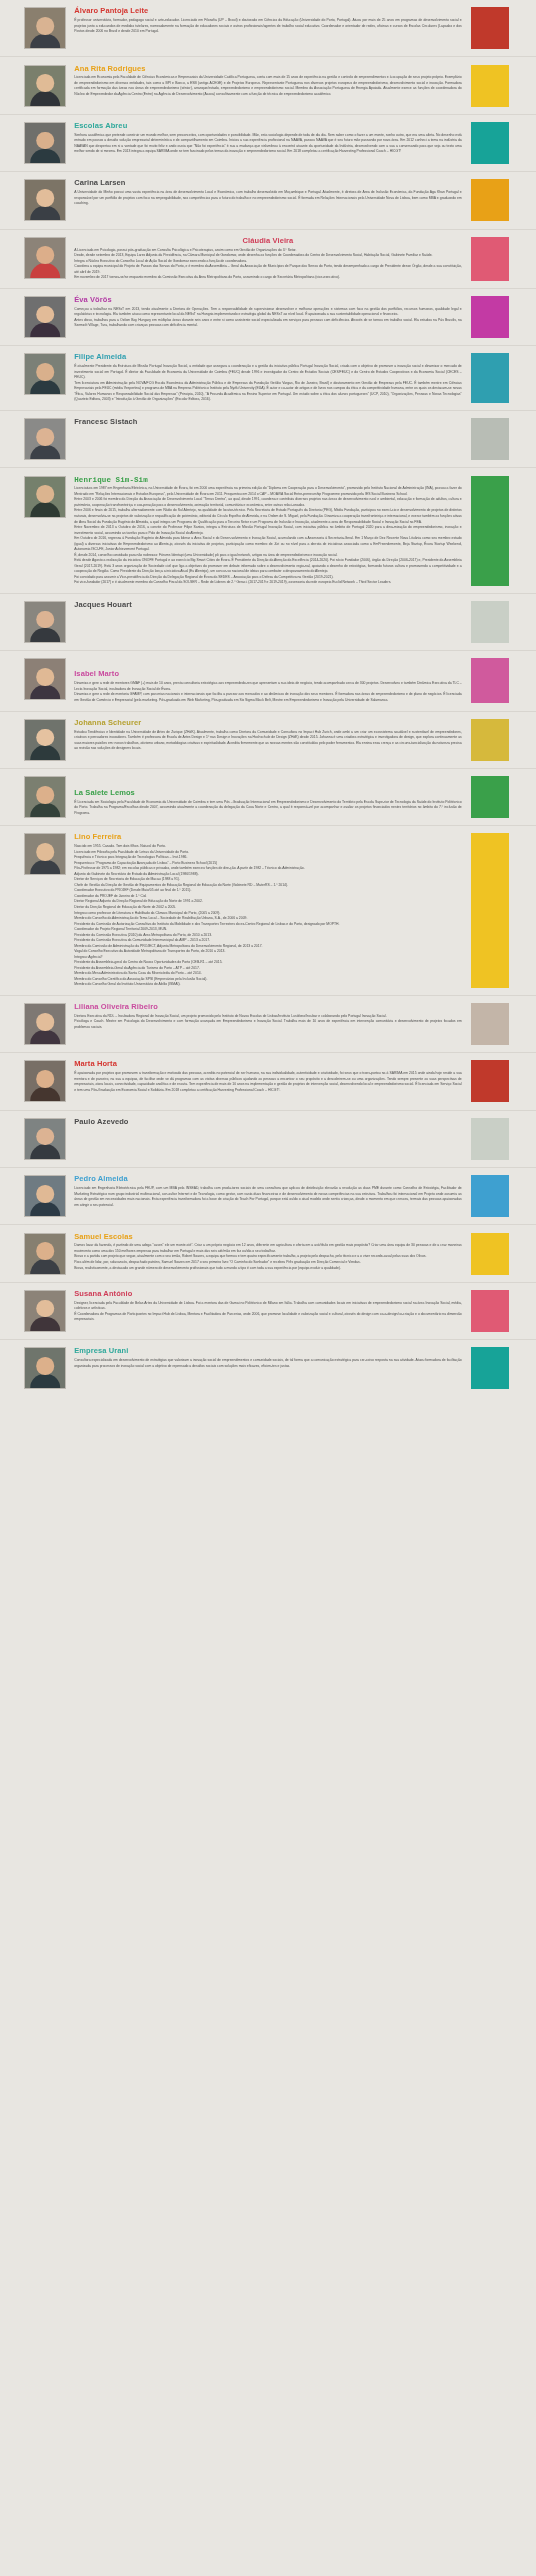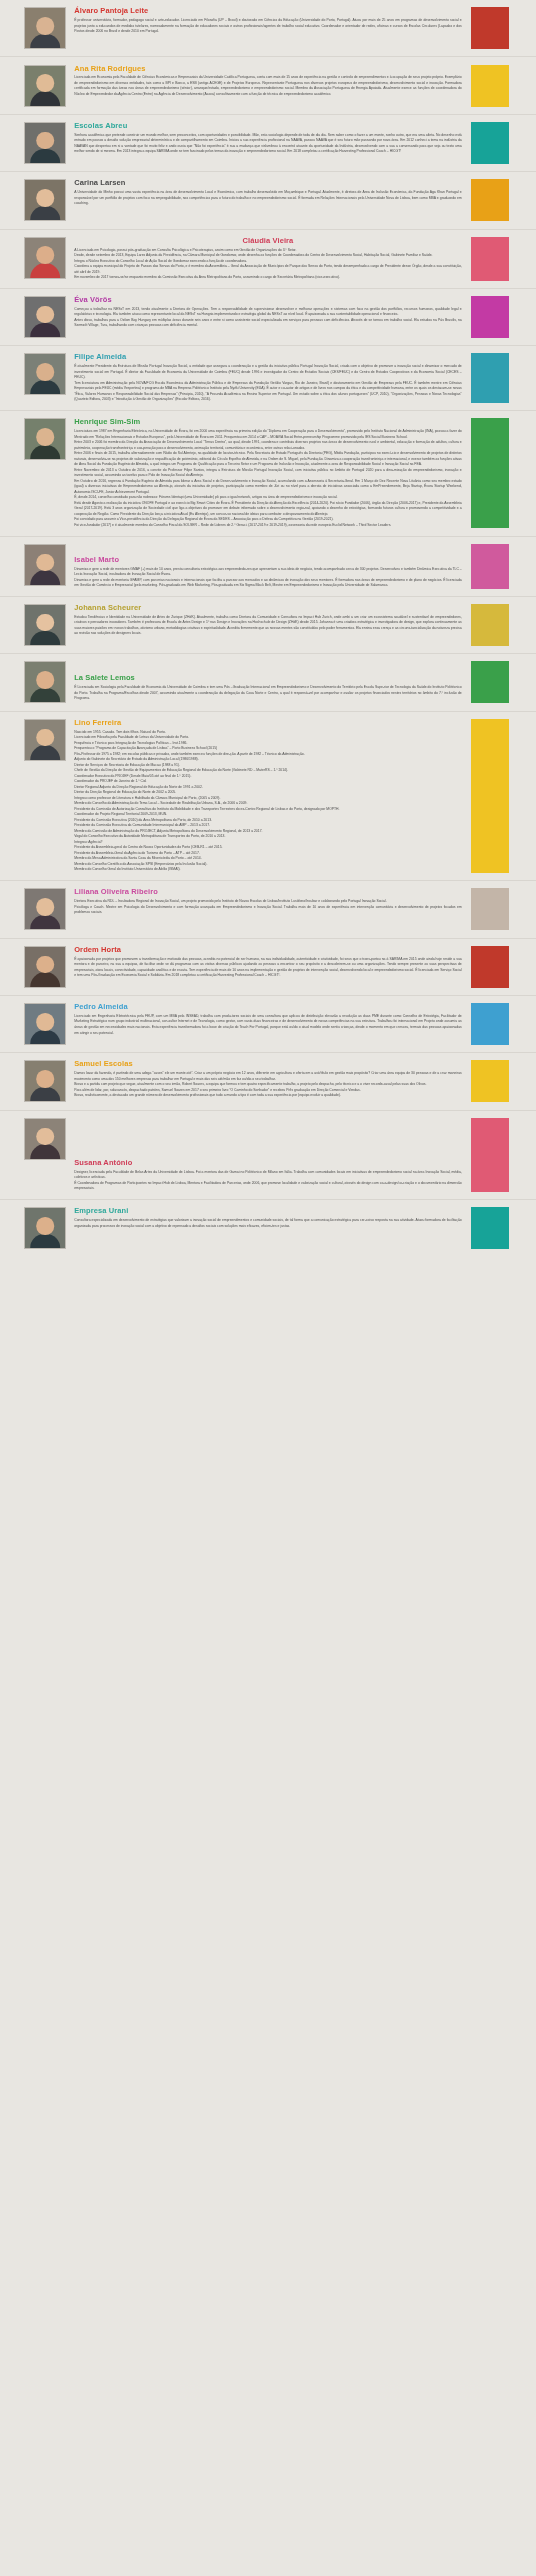--- a/index.html
+++ b/index.html
@@ -160,37 +160,59 @@
         <div class="skin" style="background: rgb(217, 176, 140);"></div>
       </div>
       <div class="txt">
         <div class="name" style="color: rgb(47, 159, 176);">Filipe Almeida</div>
         <div class="bio">É atualmente Presidente da Estrutura de Missão Portugal Inovação Social, a entidade que assegura a coordenação e a gestão da iniciativa pública Portugal Inovação Social, criada com o objetivo de promover a inovação social e dinamizar o mercado de investimento social em Portugal. É diretor da Faculdade de Economia da Universidade de Coimbra (FEUC) desde 1996 e investigador do Centro de Estudos Sociais (CES/FEUC) e do Centro de Estudos Cooperativos e da Economia Social (CECES – FEUC).
 Tem licenciatura em Administração pela NOVA/FCG Escola Económica da Administração Pública e de Empresas da Fundação Getúlio Vargas, Rio de Janeiro, Brasil) e doutoramento em Gestão de Empresas pela FEUC. É também mestre em Ciências Empresariais pela FEUC (média Vespertina) e programa de MBA na Empresa Politécnico Instituto pela Nyéki University (EUA). É autor e co-autor de artigos e de livros nos campos da ética e da competitividade humana, entre os quais os destacam-se novas "Ética, Valores Humanos e Responsabilidade Social das Empresas" (Principia, 2010), "A Fecunda Académica na Ensino Superior em Portugal. Um estudo sobre a ética dos alunos portugueses" (UCP, 2010), "Organizações, Pessoas e Novas Tecnologias" (Quarteto Editora, 2003) e "Introdução à Gestão de Organizações" (Escolar Editora, 2016).</div>
       </div>
       <div class="swatch" style="background: rgb(47, 159, 176);"></div>
     </div>
     <div class="entry">
+      <div class="photo" style="background: rgb(138, 138, 136);">
+        <div class="body" style="background: rgb(60, 65, 72);"></div>
+        <div class="skin" style="background: rgb(220, 179, 147);"></div>
+      </div>
+      <div class="txt">
+        <div class="name" style="color: rgb(74, 74, 74);">Francesc Sistach</div>
+        <div class="bio"></div>
+      </div>
+      <div class="swatch" style="background: rgb(184, 189, 181);"></div>
+    </div>
+    <div class="entry">
       <div class="photo" style="background: rgb(117, 128, 108);">
         <div class="body" style="background: rgb(46, 58, 51);"></div>
         <div class="skin" style="background: rgb(219, 180, 143);"></div>
       </div>
       <div class="txt">
-        <div class="name" style="color: rgb(58, 160, 74);">Henrique Sim-Sim</div>
+        <div class="name" style="color: rgb(58, 160, 74); font-family: Liberation Mono, monospace;">Henrique Sim-Sim</div>
         <div class="bio">Licenciatura em 1987 em Engenharia Eletrónica, na Universidade de Évora, foi em 2000 uma experiência na primeira edição do "Diploma em Cooperação para o Desenvolvimento", promovido pelo Instituto Nacional de Administração (INA), passou a fazer do Mestrado em "Relações Internacionais e Estudos Europeus", pela Universidade de Évora em 2011. Frequentou em 2014 o CAP – MOAVIA Social Entre-preneurship Programme promovido pela IES Social Business School.
 Entre 2003 e 2006 foi membro da Direção da Associação de Desenvolvimento Local "Terras Dentro", ao qual, desde 1991, coordena e contribuiu diversos projetos nas áreas de desenvolvimento rural e ambiental, educação e formação de adultos, cultura e património, cooperação transfronteiriça e coo-peração para o desenvolvimento, animação territorial, comunitária e económica, entre outras relaci-onadas.
 Entre 2006 e finais de 2015, trabalha alternadamente com Rádio do Sul Alentejo, na qualidade de locutor-técnico. Pela Secretaria de Estado Português da Diretoria (PEG), Média Fundação, participou no exercí-cio e desenvolvimento de projetos de distintos naturais, desenvolvia-se na projetos de valorização e requalificação de património, editorial do Círculo Espelho de Almeida, e na Ordem de S. Miguel, pela Fundação. Dinamiza a cooperação transfronteiriça e internacional, e exerce também as funções ativas de Área Social da Fundação Eugénio de Almeida, a qual integra um Programa de Qualificação para o Terceiro Setor e um Programa de Inclusão e Inovação, atualmente a area de Responsabilidade Social e Inovação Social na FEA.
 Entre Novembro de 2013 a Outubro de 2016, a convite do Professor Filipe Santos, integra a Estrutura de Missão Portugal Inovação Social, com iniciativa pública no âmbito de Portugal 2020 para a dina-mização do empreendedorismo, inovação e investimento social, assumindo as tarefas para o Polo de Inovação Social do Alentejo.
 Em Outubro de 2016, regressa à Fundação Eugénio de Almeida para liderar a Área Social e do Desen-volvimento e Inovação Social, acumulando com a Assessoria à Secretaria-Geral. Em 1 Março de Dez Recente Nova Lituânia como seu membro estado (igual) a diversas iniciativas de Empreendedorismo ao Alente-jo, através da iniciativa de projetos, participação como membro de Júri ou no nível para a derrota de iniciativas associada como a EmPreendemente, Beja Startup, Évora Startup Weekend, Autonomia ISCI-FE, Junior Achievement Portugal.
 É, desde 2014, conselho convidado para não nobrezas: Fórums Identapi (uma Universidade) pô para o igual network, artigos na área de empreendedorismo e inovação social.
 Está desde Agosto a realização da iniciativa ONOFE Portugal e ao exercício Big Smart Cities de Évora. É Presidente da Direção da Atenção da Excelência (2014-2020). Foi sócio Fundador (2006), órgão da Direção (2006-2017) e, Presidente da Assembleia Geral (2017-2019). Está 3 anos organização de Sociedade civil que liga a objetivos do promover em debate informado sobre o desenvolvimento regio-nal, apoiando o desenho de estratégias, formando futuros cultura e promovendo a competitividade e a cooperação de Região. Como Presidente da Direção lança a iniciativa Atual (Eu Alentejo), um concur-so nacional de ideias para combater o despovoamento do Alentejo.
 Foi convidado para assumir a Vice-presidência da Direção da Delegação Regional de Évora da SEDES – Associação para o Defesa da Competitiva na Gestão (2019-2021).
 Foi vice-fundador (2017) e é atualmente membro do Conselho Fiscal da SOLSER – Rede de Lideres de 2.ª Geraci. (2017-2019 e 2019-2019), assessoria da rede europeia Euclid Network – Third Sector Leaders.</div>
       </div>
       <div class="swatch" style="background: rgb(58, 160, 74);"></div>
+    </div>
+    <div class="entry">
+      <div class="photo" style="background: rgb(137, 134, 127);">
+        <div class="body" style="background: rgb(53, 57, 62);"></div>
+        <div class="skin" style="background: rgb(220, 179, 147);"></div>
+      </div>
+      <div class="txt">
+        <div class="name" style="color: rgb(74, 74, 74);">Jacques Houart</div>
+        <div class="bio"></div>
+      </div>
+      <div class="swatch" style="background: rgb(201, 207, 198);"></div>
     </div>
     <div class="entry">
       <div class="photo" style="background: rgb(140, 128, 118);">
         <div class="body" style="background: rgb(61, 53, 64);"></div>
         <div class="skin" style="background: rgb(224, 185, 149);"></div>
       </div>
       <div class="txt">
         <div class="name" style="color: rgb(201, 74, 158); margin-top: 12px;">Isabel Marto</div>
         <div class="bio">Dinamiza e gere a rede de mentores GMAF (+) mais de 10 anos, presta consultoria estratégica aos empreendedo-res que apresentam a sua ideia de negócio, tendo acompanhado cerca de 300 projetos. Desenvolveu e também Dinâmica Executiva da TLC – Lecta Inovação Social, incubadora de Inovação Social de Évora.
 Dinamiza e gere a rede de mentoria GFAMP, com parcerias nacionais e internacionais que facilita a parcear aos mercados e ao dinâmicas de inovação dos seus mentores. É formadora nas áreas de empreendedorismo e de plano de negócios. É licenciada em Gestão de Comércio e Empresarial (pela marketing. Pós-graduada em Web Marketing, Pós-graduada em Six Sigma Black Belt, Mestre em Empreendedorismo e Inovação pela Universidade de Salamanca.</div>
@@ -266,24 +288,35 @@
 Psicóloga e Coach. Mestre em Psicologia do Desenvolvimento e com formação avançada em Empreendedorismo e Inovação Social. Trabalha mais de 10 anos de experiência em intervenção comunitária e desenvolvimento de projetos focados em problemas sociais.</div>
       </div>
       <div class="swatch" style="background: rgb(195, 181, 168);"></div>
     </div>
     <div class="entry">
       <div class="photo" style="background: rgb(120, 111, 102);">
         <div class="body" style="background: rgb(69, 54, 47);"></div>
         <div class="skin" style="background: rgb(220, 176, 139);"></div>
       </div>
       <div class="txt">
-        <div class="name" style="color: rgb(212, 53, 47);">Ordem Horta</div>
+        <div class="name" style="color: rgb(212, 53, 47);">Marta Horta</div>
         <div class="bio">É apaixonada por projetos que promovem a transformação e motivado das pessoas, acredita no potencial de ser humano, na sua individualidade, autenticidade e criatividade, foi seus que o trans-portou na à SARIMA em 2015 onde ainda hoje reside a sua mentora e de parceiro, na sua a equipas, de facilitar onde se dá programas com as visitas diversas públicos ajudando as pessoas a encontrar o seu propósito e a descobrirem-se ou uma organizações. Tendo sempre presente as suas perspectivas de empresariais, atora locais, conectividade, capacidade analítica e de escuta. Tem experiência de mais de 10 anos na implementação e gestão de projetos de intervenção social, desenvolvendo local e empreendedorismo social. É licenciada em Serviço Social e tem uma Pós-Graduação em Economia Social e Solidária. Em 2018 completou a certificação Harvesting Professional Coach – HICGT!.</div>
       </div>
       <div class="swatch" style="background: rgb(192, 57, 43);"></div>
+    </div>
+    <div class="entry">
+      <div class="photo" style="background: rgb(126, 131, 130);">
+        <div class="body" style="background: rgb(53, 58, 64);"></div>
+        <div class="skin" style="background: rgb(220, 179, 147);"></div>
+      </div>
+      <div class="txt">
+        <div class="name" style="color: rgb(74, 74, 74);">Paulo Azevedo</div>
+        <div class="bio"></div>
+      </div>
+      <div class="swatch" style="background: rgb(201, 207, 198);"></div>
     </div>
     <div class="entry">
       <div class="photo" style="background: rgb(111, 123, 130);">
         <div class="body" style="background: rgb(44, 58, 69);"></div>
         <div class="skin" style="background: rgb(224, 185, 149);"></div>
       </div>
       <div class="txt">
         <div class="name" style="color: rgb(62, 160, 208);">Pedro Almeida</div>
         <div class="bio">Licenciado em Engenharia Eletrotécnica pela FEUP, com um MBA pela INSEAD, trabalha com produ-tores sociais de uma consultora que aplicou de distribuição elevarão a resolução as duas PME durante como Conselho de Estratégia, Facilitador de Marketing Estratégico num grupo industrial multinacional, con-sultor Internet e de Tecnologia, como gestor, com vasta duas financeiras e de desenvolvimento de novas competências na sua estrutura. Trabalhou foi internacional em Projeto onde assumiu as áreas de gestão em necessidades mais nacionais. Esta experiência transformadora foi a base de criação do Teach For Portugal, porque está ou/do o atual modelo onde sentiu crianças, desde o momento em que cresceu, termais das pessoas apaixonadas em atingir o seu potencial.</div>
       </div>
@@ -302,21 +335,21 @@
 Bravo, realisticamente, a destacado um grande número de desenvolvimento profissionais que tudo a mundo a tipo é com toda a sua experiência por (equipa evoluir a qualidade).</div>
       </div>
       <div class="swatch" style="background: rgb(239, 195, 35);"></div>
     </div>
     <div class="entry">
       <div class="photo" style="background: rgb(140, 131, 120);">
         <div class="body" style="background: rgb(64, 53, 58);"></div>
         <div class="skin" style="background: rgb(226, 189, 154);"></div>
       </div>
       <div class="txt">
-        <div class="name" style="color: rgb(207, 59, 86); margin-top: 41px;">Susana António</div>
+        <div class="name" style="color: rgb(207, 59, 86);">Susana António</div>
         <div class="bio">Designer, licenciada pela Faculdade de Belas Artes da Universidade de Lisboa. Foi a mentora das de Gamai no Politécnico de Milano em Itália. Trabalha com comunidades locais em iniciativas de empreendedorismo social na área Inovação Social, média, coletivos e artísticas.
 É Coordenadora de Programas de Participantes no Impact Hub de Lisboa, Mentora e Facilitadora de Parcerias, onde 2006, que promove localidade e valorização social e cultural, através do design com co-a-design/co-criação e o documentário na dimensão empresariais.</div>
       </div>
       <div class="swatch" style="background: rgb(224, 90, 116);"></div>
     </div>
     <div class="entry">
       <div class="photo" style="background: rgb(111, 117, 108);">
         <div class="body" style="background: rgb(43, 58, 64);"></div>
         <div class="skin" style="background: rgb(220, 176, 139);"></div>
       </div>

